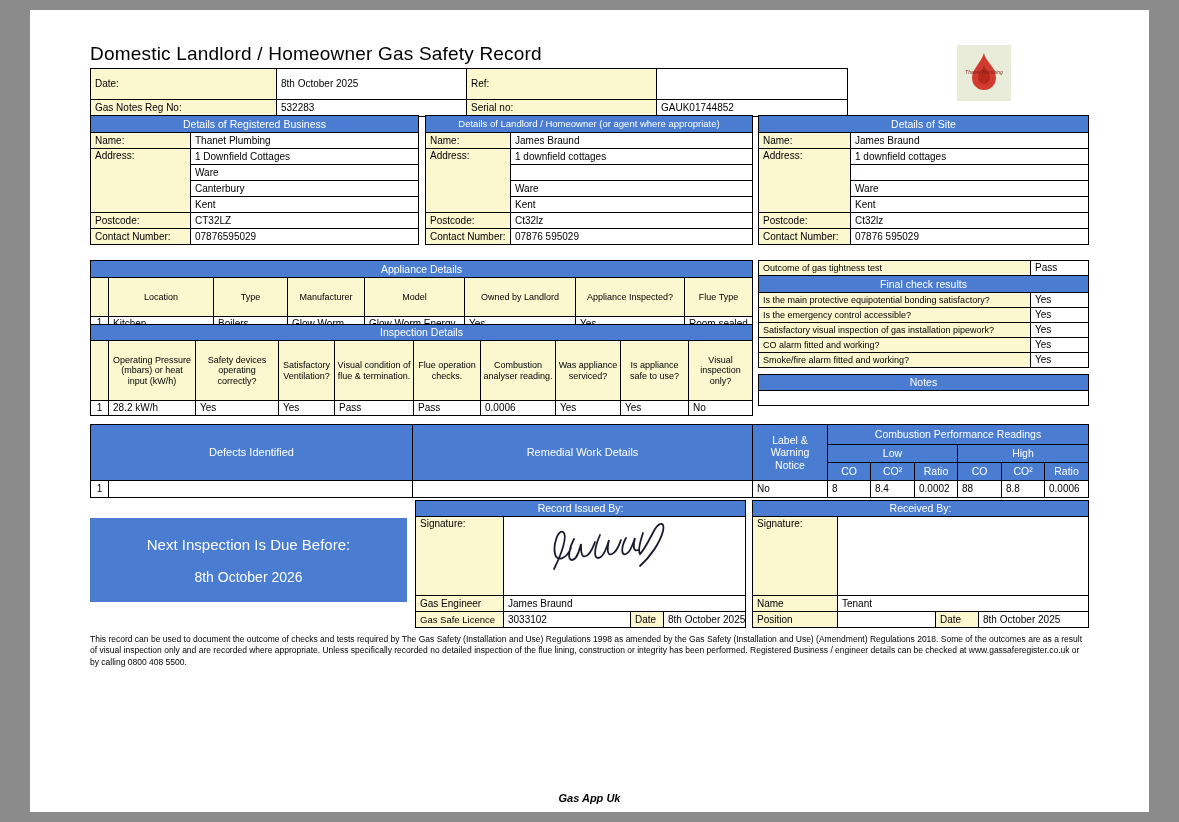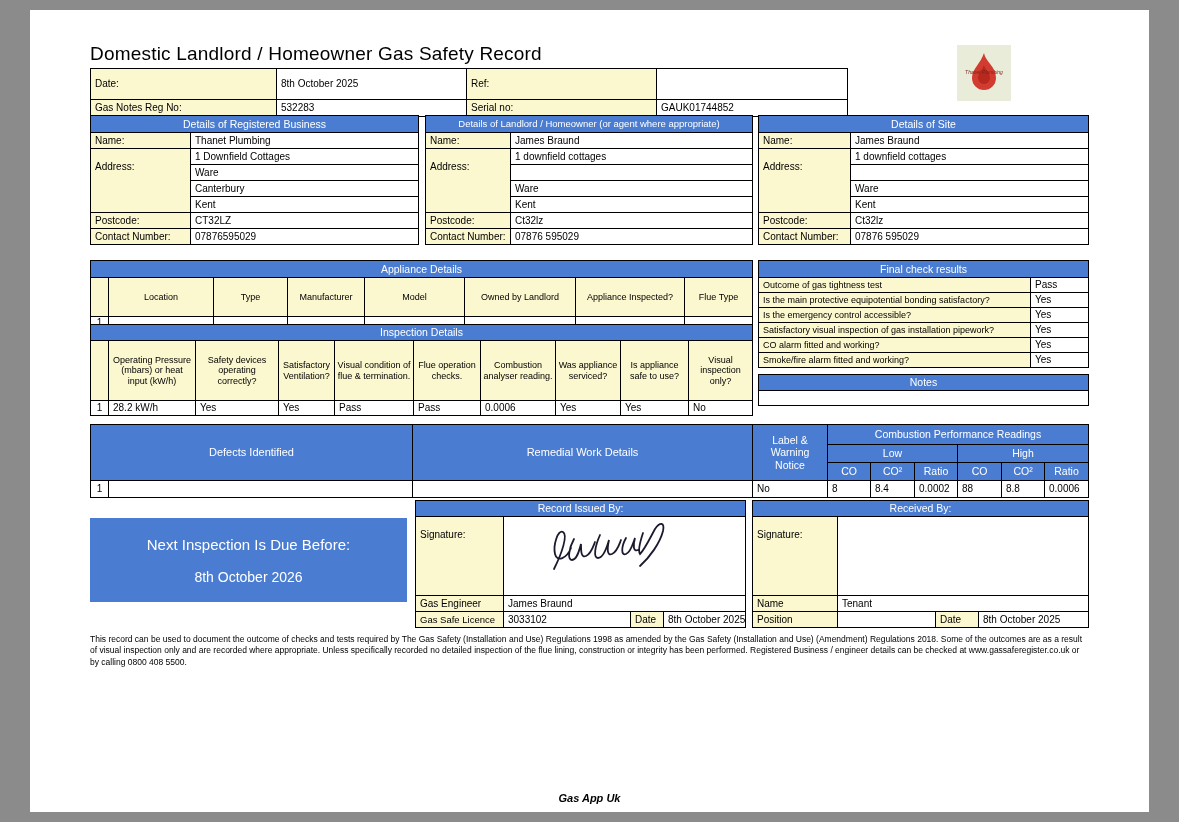--- a/index.html
+++ b/index.html
@@ -6,21 +6,21 @@
   html,body{width:1179px;height:822px}
   body{background:#8b8b8b;overflow:hidden;font-family:"Liberation Sans","DejaVu Sans",sans-serif;color:#000}
   .page{position:relative;width:1119px;height:802px;margin:10px auto 0;background:#fff}
   .abs{position:absolute}
   .title{position:absolute;left:60px;top:33px;font-size:19px;font-weight:normal;letter-spacing:.2px}
   table{border-collapse:collapse;table-layout:fixed}
   td{border:1px solid #000;font-size:10px;line-height:1.2;padding:0 4px;vertical-align:middle;overflow:hidden;white-space:nowrap}
   td.wrap{white-space:normal}
   .blue{background:#4a7dd2;color:#fff;text-align:center;font-size:10.5px}
   .yellow{background:#fbf7cf}
-  .vtop{vertical-align:top;padding-top:12px}
+  .vtop{vertical-align:top;padding-top:1px}
   .colhdr td{background:#fbf7cf;text-align:center;font-size:9px;white-space:normal;padding:14px 2px;line-height:1.15}
   .qcell{font-size:9px}
   .num{text-align:center;padding:0 2px}
   .logo-box{position:absolute;left:927px;top:35px;width:54px;height:56px;background:#e9ecd9;display:flex;align-items:center;justify-content:center;flex-direction:column}
   .logo-text{position:absolute;font-size:5px;font-style:italic;color:#7a1f17;text-align:center;width:100%;top:24px}
   .next-box{position:absolute;left:60px;top:508px;width:317px;height:84px;background:#4a7dd2;color:#fff;
             display:flex;flex-direction:column;align-items:center;justify-content:center;gap:16px;text-align:center}
   .next-box .l1{font-size:15px}
   .next-box .l2{font-size:14px}
   .legal{position:absolute;left:60px;top:624px;width:1000px;font-size:8.5px;line-height:1.35}
@@ -257,27 +257,27 @@
     </tr>
   </tbody>
     </table>
 
   <table class="abs" style="left:728px;top:250px;width:330px">
     <colgroup>
         <col style="width:272px">
         <col style="width:58px">
       </colgroup>
     <tbody>
-        <tr style="height:17px">
-          <td colspan="2" class="blue">Final check results</td>
-        </tr>
-    <tr style="height:15px">
+        <tr style="height:15px">
       <td class="yellow qcell">Outcome of gas tightness test</td>
       <td>Pass</td>
     </tr>
+    <tr style="height:17px">
+          <td colspan="2" class="blue">Final check results</td>
+        </tr>
     <tr style="height:15px">
       <td class="yellow qcell">Is the main protective equipotential bonding satisfactory?</td>
       <td>Yes</td>
     </tr>
     <tr style="height:15px">
       <td class="yellow qcell">Is the emergency control accessible?</td>
       <td>Yes</td>
     </tr>
     <tr style="height:15px">
       <td class="yellow qcell">Satisfactory visual inspection of gas installation pipework?</td>

